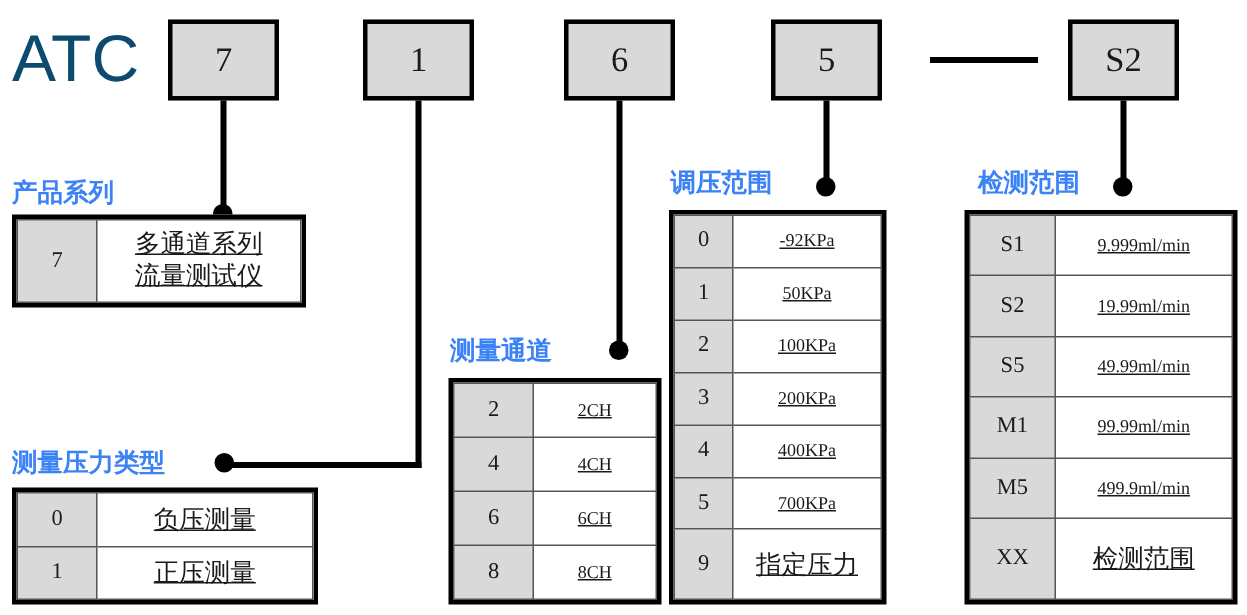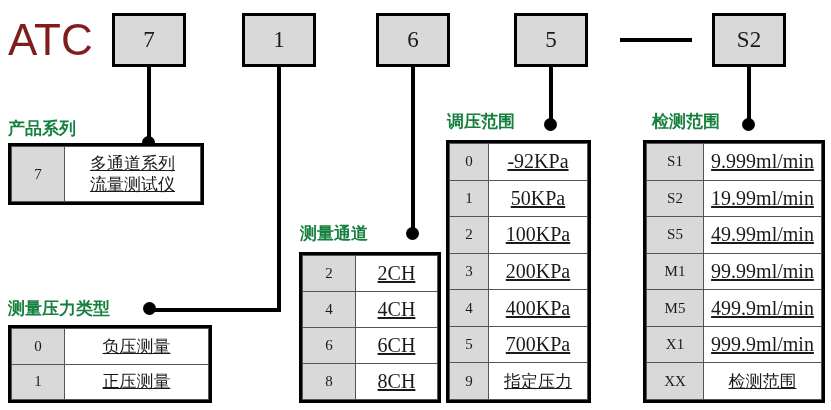--- a/index.html
+++ b/index.html
@@ -15,21 +15,21 @@
     font-family: "Liberation Serif", "DejaVu Serif", serif;
     overflow: hidden;
   }
 
   
   .brand {
     position: absolute;
     font-family: "Liberation Sans", "DejaVu Sans", sans-serif;
     font-size: 44px;
     line-height: 1;
-    color: #7f1d1d;
+    color: #0c4a6e;
     letter-spacing: 0px;
     white-space: nowrap;
   }
   .code-box {
     position: absolute;
     background: #d9d9d9;
     border: 3px solid #000;
     box-sizing: border-box;
     display: flex;
     align-items: center;
@@ -61,21 +61,21 @@
     background: #000;
     border-radius: 50%;
   }
 
   
   .caption {
     position: absolute;
     font-family: "DejaVu Sans", "Liberation Sans", sans-serif;
     font-weight: bold;
     font-size: 17px;
-    color: #15803d;
+    color: #3b82f6;
     white-space: nowrap;
   }
 
   
   .tbl {
     position: absolute;
     border: 3px solid #000;
     box-sizing: border-box;
     border-collapse: collapse;
     background: #fff;
@@ -83,21 +83,21 @@
   .tbl table {
     border-collapse: collapse;
     width: 100%;
     height: 100%;
   }
   .tbl td {
     border: 1px solid #555;
     text-align: center;
     vertical-align: middle;
     padding: 0;
-    font-size: 20px;
+    font-size: 12px;
     color: #1a1a1a;
   }
   .tbl td.code {
     background: #d9d9d9;
     font-size: 15px;
   }
   .tbl td.desc {
     background: #ffffff;
     text-decoration: underline;
   }
@@ -260,24 +260,20 @@
       </tr>
       <tr>
         <td class="code">M1</td>
         <td class="desc">99.99ml/min</td>
       </tr>
       <tr>
         <td class="code">M5</td>
         <td class="desc">499.9ml/min</td>
       </tr>
       <tr>
-        <td class="code">X1</td>
-        <td class="desc">999.9ml/min</td>
-      </tr>
-      <tr>
         <td class="code">XX</td>
         <td class="desc cn">检测范围</td>
       </tr>
     </tbody>
       </table>
   </div>
 
 </div>
 
 </body></html>

